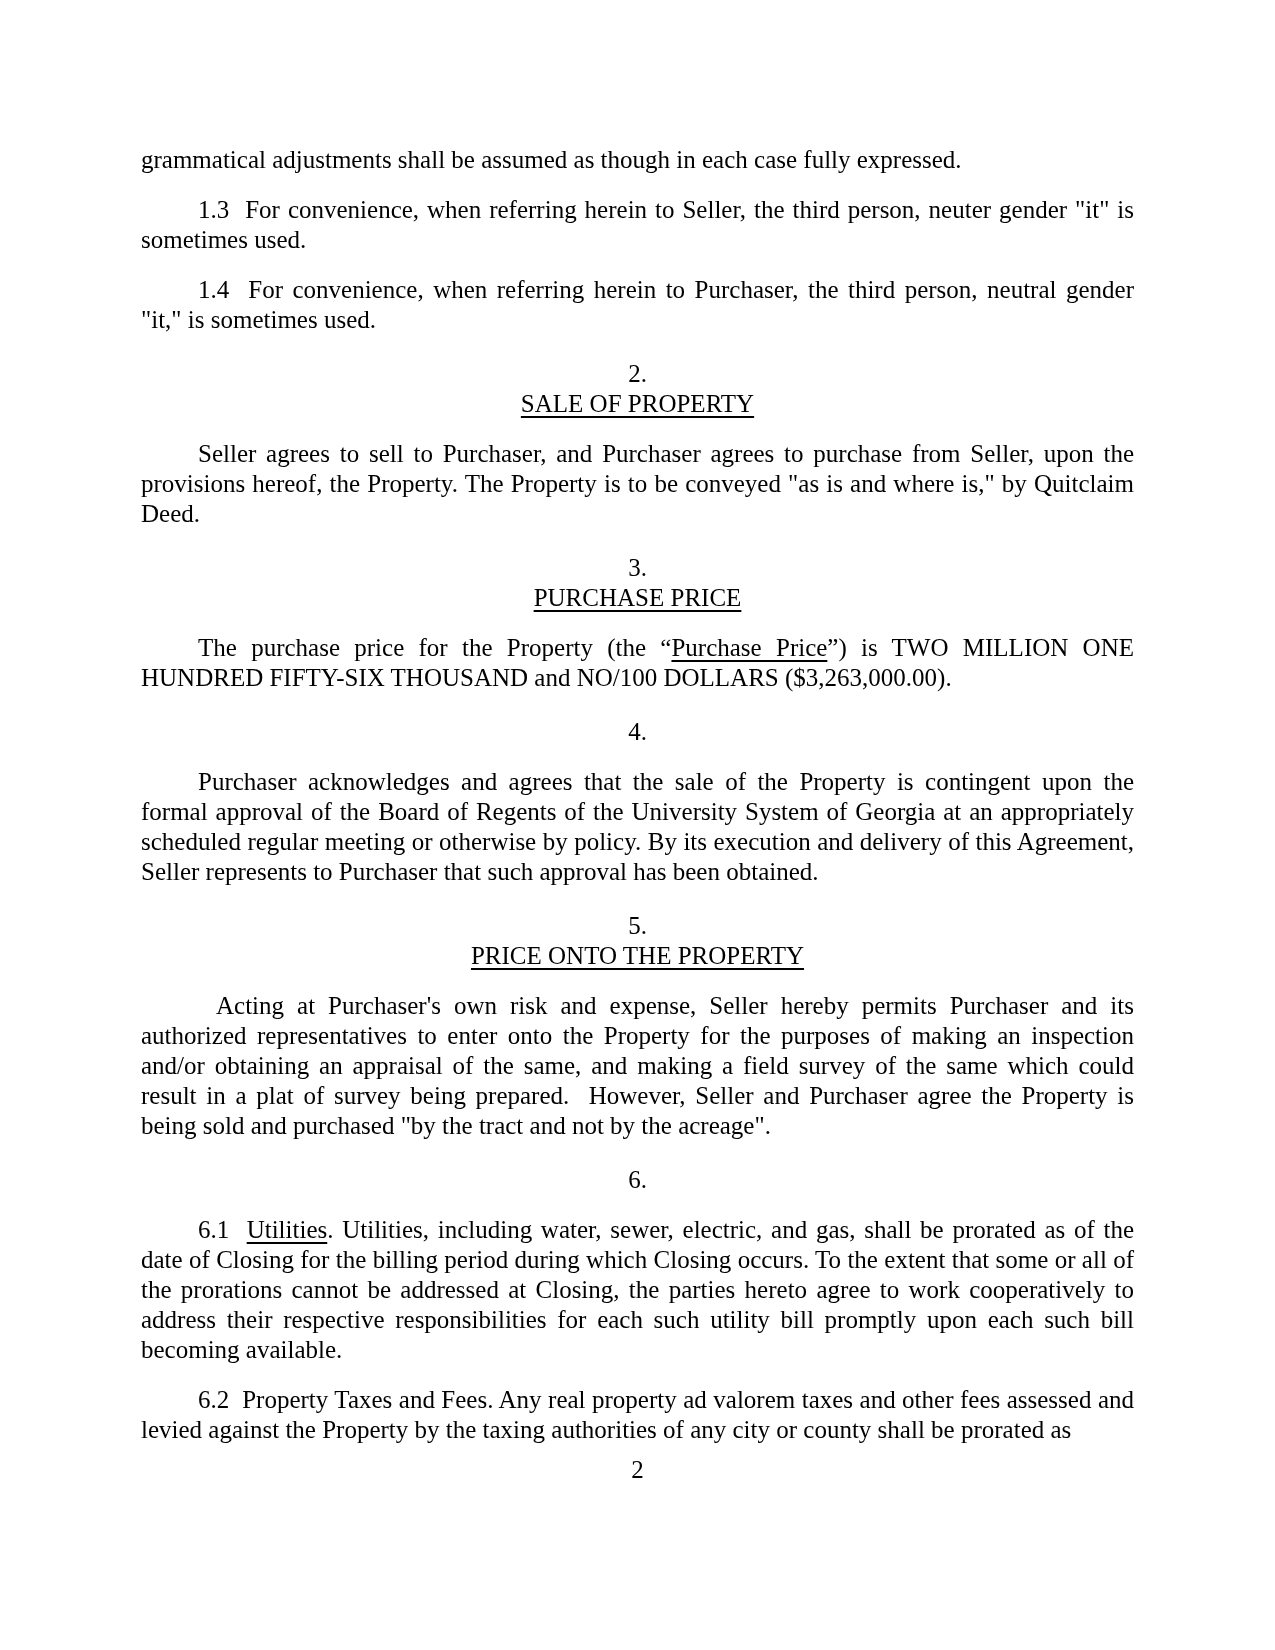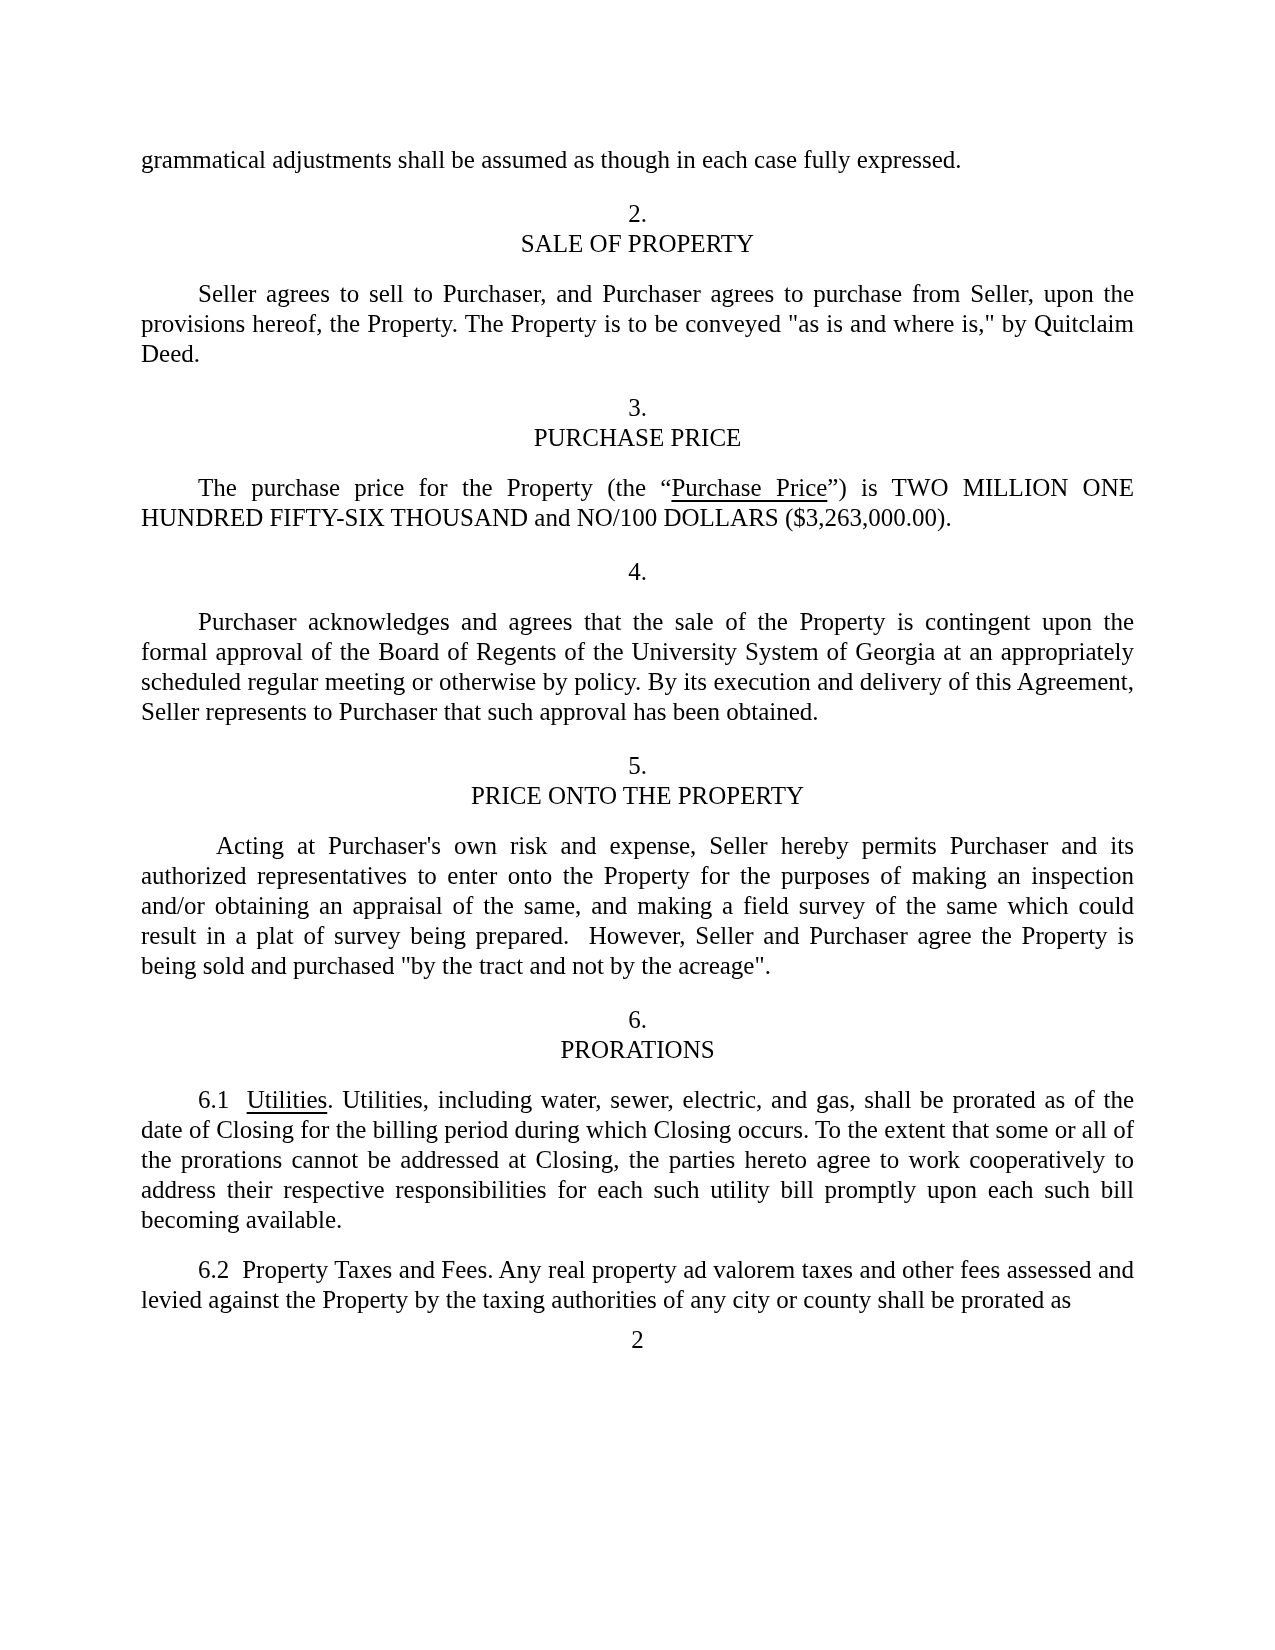--- a/index.html
+++ b/index.html
@@ -18,32 +18,34 @@
   }
   .para {
     margin:20px 0 0 0;
     text-align:justify;
     text-indent:57px;
   }
   .para.first { margin-top:0; text-indent:0; }
   .para.indent-lg { text-indent:75px; }
   .sec { margin-top:24px; text-align:center; }
   .sec .sec-num { }
-  .sec .sec-title { text-underline-offset:4px; }
+  .sec .sec-title { text-decoration:underline; text-underline-offset:4px; }
   .u { text-decoration:underline; text-underline-offset:4px; }
   .pagenum { margin-top:10px; text-align:center; }
 </style>
 </head>
 <body>
 
 <div class="page">
 
   <p class="para first">grammatical adjustments shall be assumed as though in each case fully expressed.</p>
 
+  <p class="para">1.3&nbsp; For convenience, when referring herein to Seller, the third person, neuter gender "it" is sometimes used.</p>
 
+  <p class="para">1.4&nbsp; For convenience, when referring herein to Purchaser, the third person, neutral gender "it," is sometimes used.</p>
 
   <div class="sec">
     <div class="sec-num">2.</div>
     <div class="sec-title">SALE OF PROPERTY</div>
   </div>
 
   <p class="para">Seller agrees to sell to Purchaser, and Purchaser agrees to purchase from Seller, upon the provisions hereof, the Property. The Property is to be conveyed "as is and where is," by Quitclaim Deed.</p>
 
   <div class="sec">
     <div class="sec-num">3.</div>
@@ -60,21 +62,20 @@
 
   <div class="sec">
     <div class="sec-num">5.</div>
     <div class="sec-title">PRICE ONTO THE PROPERTY</div>
   </div>
 
   <p class="para indent-lg">Acting at Purchaser's own risk and expense, Seller hereby permits Purchaser and its authorized representatives to enter onto the Property for the purposes of making an inspection and/or obtaining an appraisal of the same, and making a field survey of the same which could result in a plat of survey being prepared.&nbsp; However, Seller and Purchaser agree the Property is being sold and purchased "by the tract and not by the acreage".</p>
 
   <div class="sec">
     <div class="sec-num">6.</div>
-    <div class="sec-title">PRORATIONS</div>
   </div>
 
   <p class="para"><span>6.1&nbsp; </span><span class="u">Utilities</span><span>. Utilities, including water, sewer, electric, and gas, shall be prorated as of the date of Closing for the billing period during which Closing occurs. To the extent that some or all of the prorations cannot be addressed at Closing, the parties hereto agree to work cooperatively to address their respective responsibilities for each such utility bill promptly upon each such bill becoming available.</span></p>
 
   <p class="para">6.2&nbsp; Property Taxes and Fees. Any real property ad valorem taxes and other fees assessed and levied against the Property by the taxing authorities of any city or county shall be prorated as</p>
 
   <div class="pagenum">2</div>
 
 </div>
 

